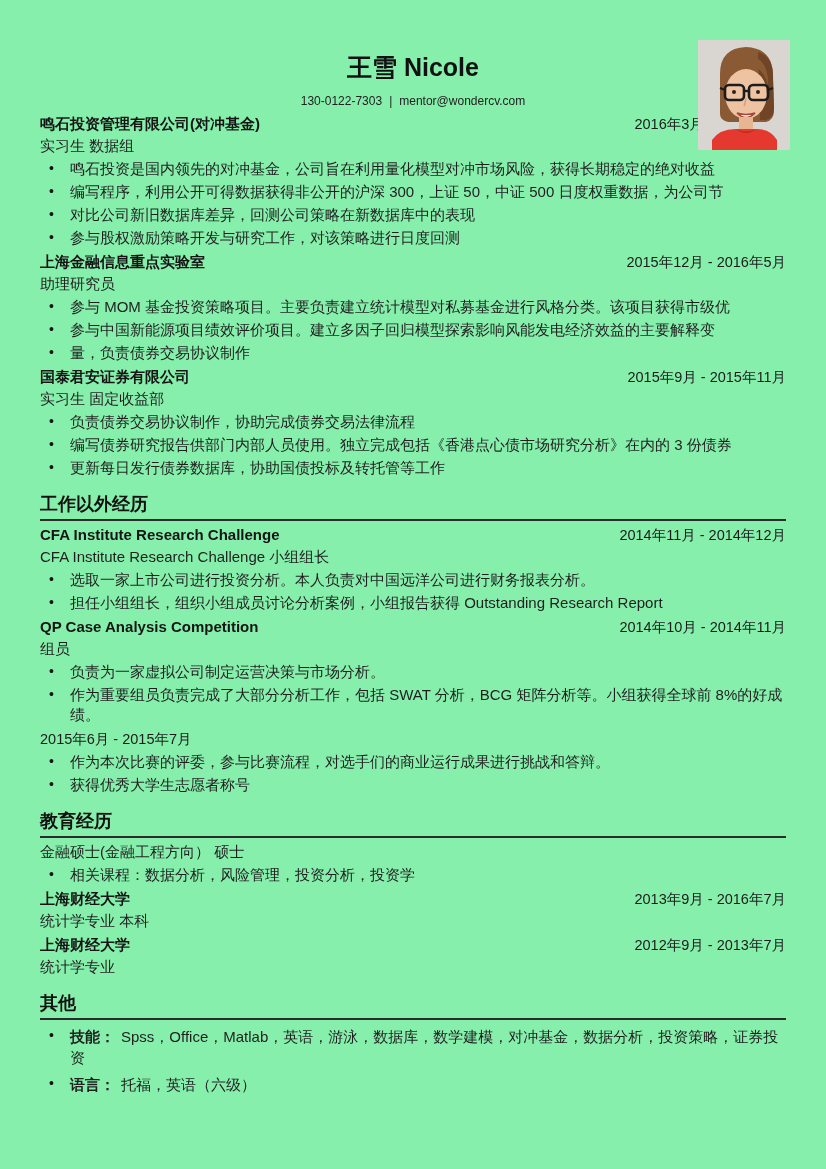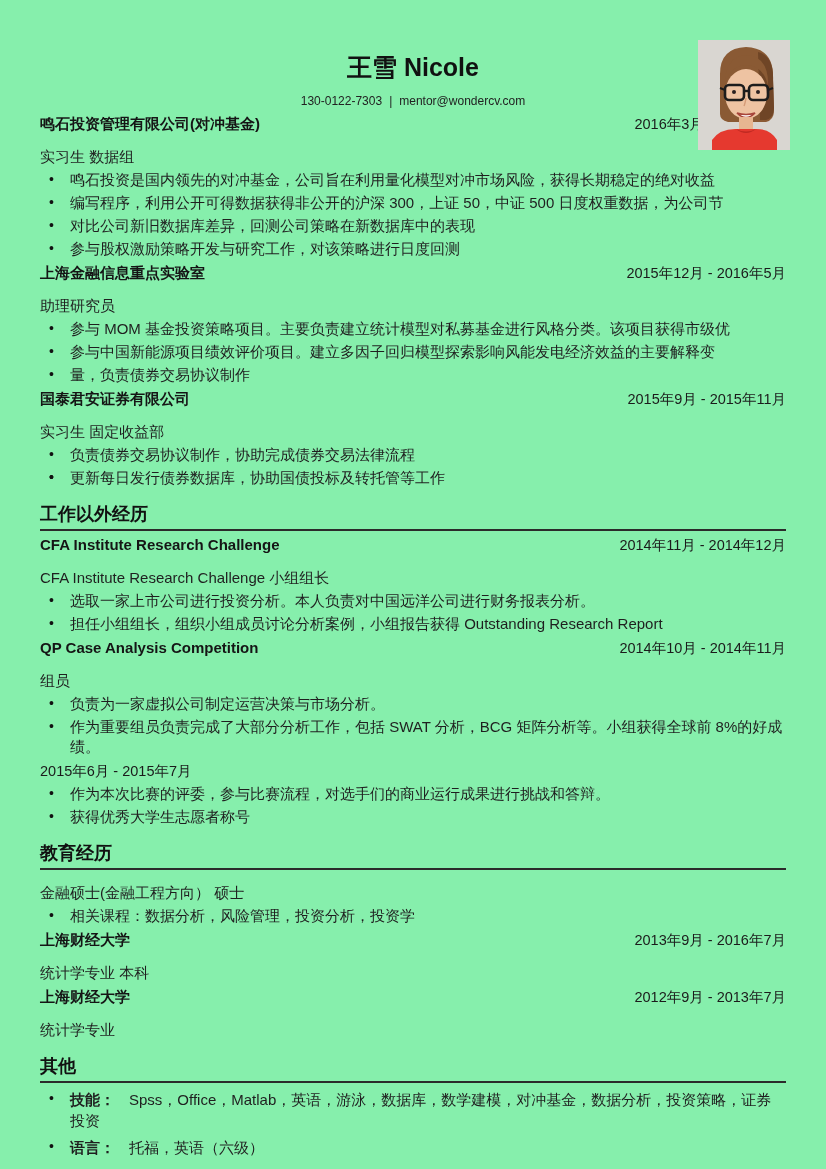--- a/index.html
+++ b/index.html
@@ -25,27 +25,27 @@
   .section-title {
     font-size: 18px; font-weight: 700; color: #111;
     border-bottom: 2px solid #2b2b2b;
     padding-bottom: 4px; margin: 16px 0 4px 0; line-height: 21px;
   }
   main section:first-child .section-title { margin-top: 37px; }
 
   .entry-head { display: flex; justify-content: space-between; align-items: baseline; margin-top: 4px; line-height: 20px; gap: 48px; }
   .entry-title { font-weight: 700; font-size: 15px; color: #151515; }
   .entry-date { font-size: 14.5px; font-weight: 400; color: #1b1b1b; white-space: nowrap; }
-  .entry-subtitle { font-size: 15px; margin-top: 13px; line-height: 20px; color: #1f1f1f; }
+  .entry-subtitle { font-size: 15px; margin-top: 2px; line-height: 20px; color: #1f1f1f; }
 
   ul.bullets { list-style: none; margin: 2px 0 0 0; padding: 0; }
   ul.bullets li { position: relative; padding-left: 30px; font-size: 15px; line-height: 20px; color: #1f1f1f; margin-top: 3px; }
   ul.bullets .dot { position: absolute; left: 9px; top: -1px; font-size: 14px; color: #111; }
   ul.bullets.labeled li { line-height: 21px; margin-top: 6px; }
-  .bullet-label { font-weight: 700; margin-right: 14px; }
+  .bullet-label { font-weight: 700; margin-right: 6px; }
 </style>
 </head>
 <body>
 
 <div class="page">
 
   <div class="header">
     <div class="name">王雪 Nicole</div>
     <div class="contact">
       <span>130-0122-7303</span><span class="sep">|</span><span>mentor@wondercv.com</span>
@@ -103,21 +103,21 @@
           <li><span class="dot">•</span><span>参与中国新能源项目绩效评价项目。建立多因子回归模型探索影响风能发电经济效益的主要解释变</span></li>
           <li><span class="dot">•</span><span>量，负责债券交易协议制作</span></li>
         </ul>
         <div class="entry-head">
           <span class="entry-title">国泰君安证券有限公司</span>
           <span class="entry-date">2015年9月 - 2015年11月</span>
         </div>
         <div class="entry-subtitle">实习生 固定收益部</div>
         <ul class="bullets">
           <li><span class="dot">•</span><span>负责债券交易协议制作，协助完成债券交易法律流程</span></li>
-          <li><span class="dot">•</span></li>
+          <li><span class="dot">•</span><span>编写债券研究报告供部门内部人员使用。独立完成包括《香港点心债市场研究分析》在内的 3 份债券</span></li>
           <li><span class="dot">•</span><span>更新每日发行债券数据库，协助国债投标及转托管等工作</span></li>
         </ul>
       </section>
       <section>
         <div class="section-title">工作以外经历</div>
         <div class="entry-head">
           <span class="entry-title">CFA Institute Research Challenge</span>
           <span class="entry-date">2014年11月 - 2014年12月</span>
         </div>
         <div class="entry-subtitle">CFA Institute Research Challenge 小组组长</div>

